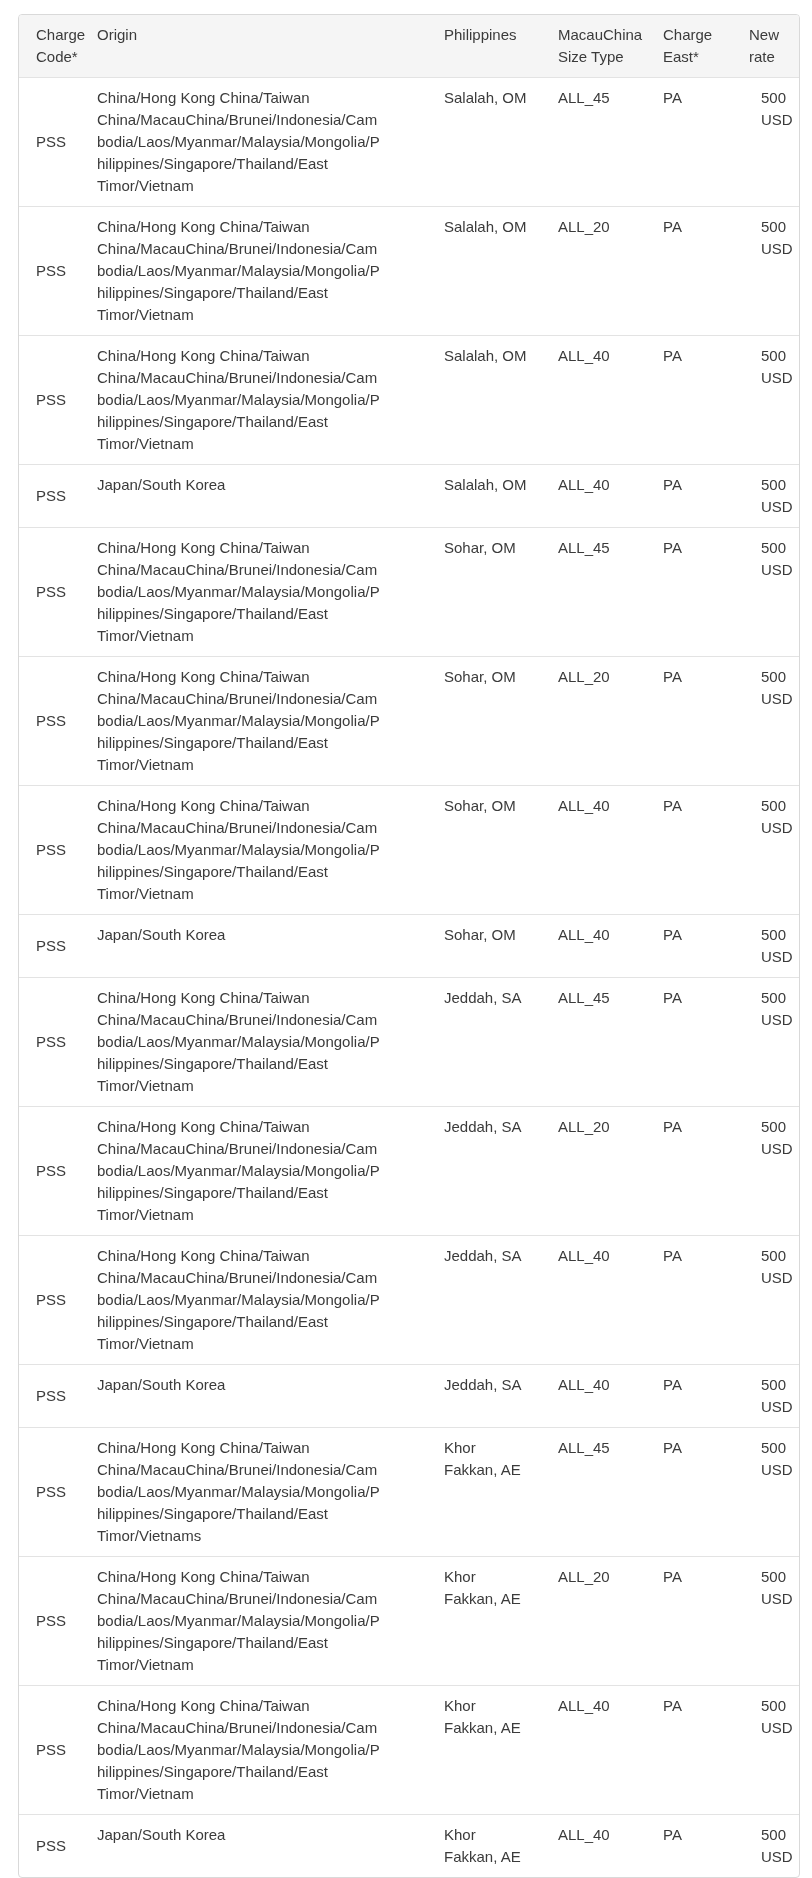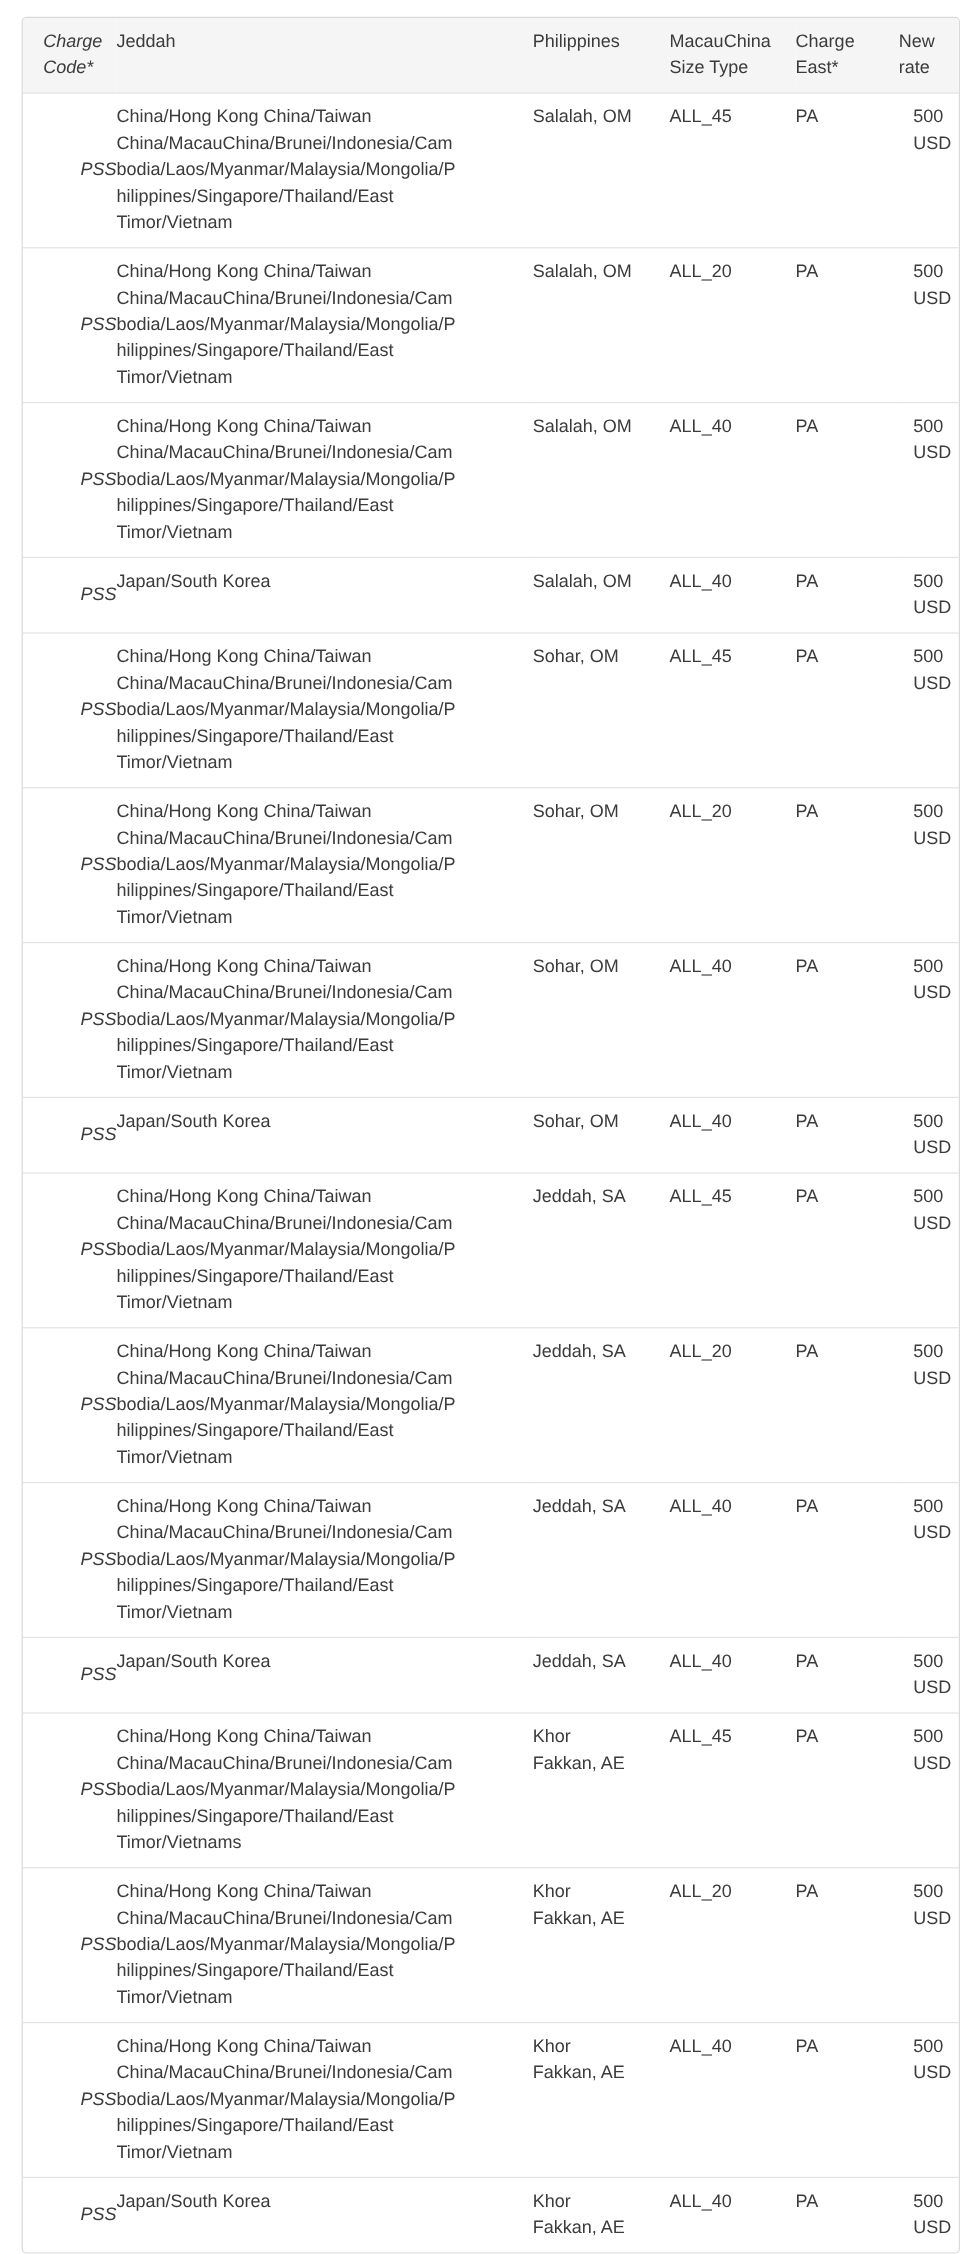--- a/index.html
+++ b/index.html
@@ -32,27 +32,27 @@
   col.c-basis      { width: 86px; }
   col.c-rate       { width: 50px; }
 
   th, td {
     text-align: left;
     font-weight: 400;
     padding: 9px 0 9px 0;
     vertical-align: top;
     word-wrap: break-word;
   }
-  th:first-child, td:first-child { padding-left: 17px; font-style: italic; }
+  th:first-child, td:first-child { padding-left: 17px; }
 
   thead th { background: #f5f5f5; }
 
   tbody td { border-top: 1px solid #e3e3e3; }
 
-  td.cc { vertical-align: middle; text-align: right; }
+  td.cc { vertical-align: middle; }
 
   
   .origin-text   { max-width: 283px; }
   .dest-text     { max-width: 86px;  }
   .rate-text     { max-width: 46px; margin-left: 12px;  }
   .hdr-container { max-width: 88px; display: block; }
 </style>
 </head>
 <body>
 
@@ -62,21 +62,21 @@
       <col class="c-code">
         <col class="c-origin">
         <col class="c-dest">
       <col class="c-container">
         <col class="c-basis">
         <col class="c-rate">
     </colgroup>
     <thead>
       <tr>
         <th>Charge Code*</th>
-        <th>Jeddah</th>
+        <th>Origin</th>
         <th>Philippines</th>
         <th>
             <span class="hdr-container">MacauChina Size Type</span>
           </th>
         <th>Charge East*</th>
         <th>New rate</th>
       </tr>
     </thead>
     <tbody>
       <tr>

